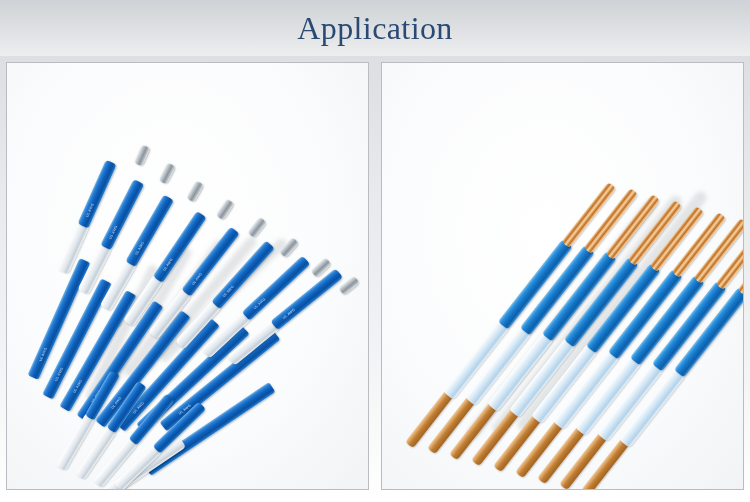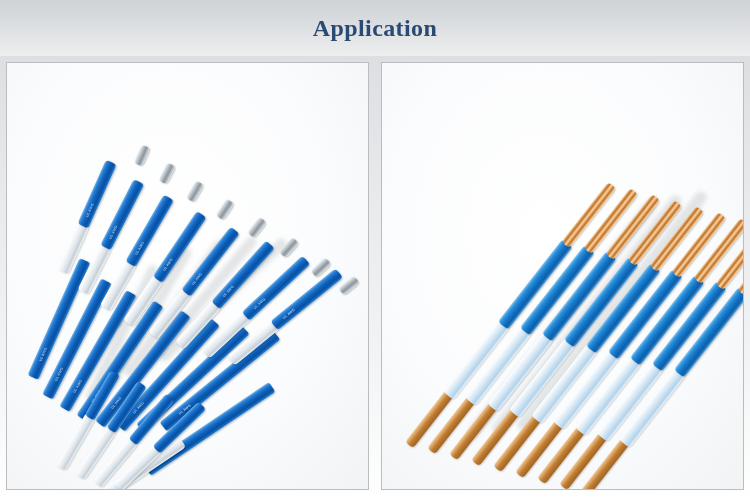--- a/index.html
+++ b/index.html
@@ -25,22 +25,22 @@
     top: 0;
     width: 750px;
     height: 56px;
     display: flex;
     align-items: center;
     justify-content: center;
     background: linear-gradient(to bottom, #cfd2d6 0%, #dfe1e4 55%, #eceef0 100%);
   }
   .header-title {
     font-family: "Liberation Serif", serif;
-    font-size: 24px;
-    font-weight: bold;
+    font-size: 32px;
+    font-weight: normal;
     color: #2b4a73;
     letter-spacing: 0.4px;
   }
   .gallery {
     position: absolute;
     left: 0;
     top: 56px;
     width: 750px;
     height: 446px;
     display: flex;

